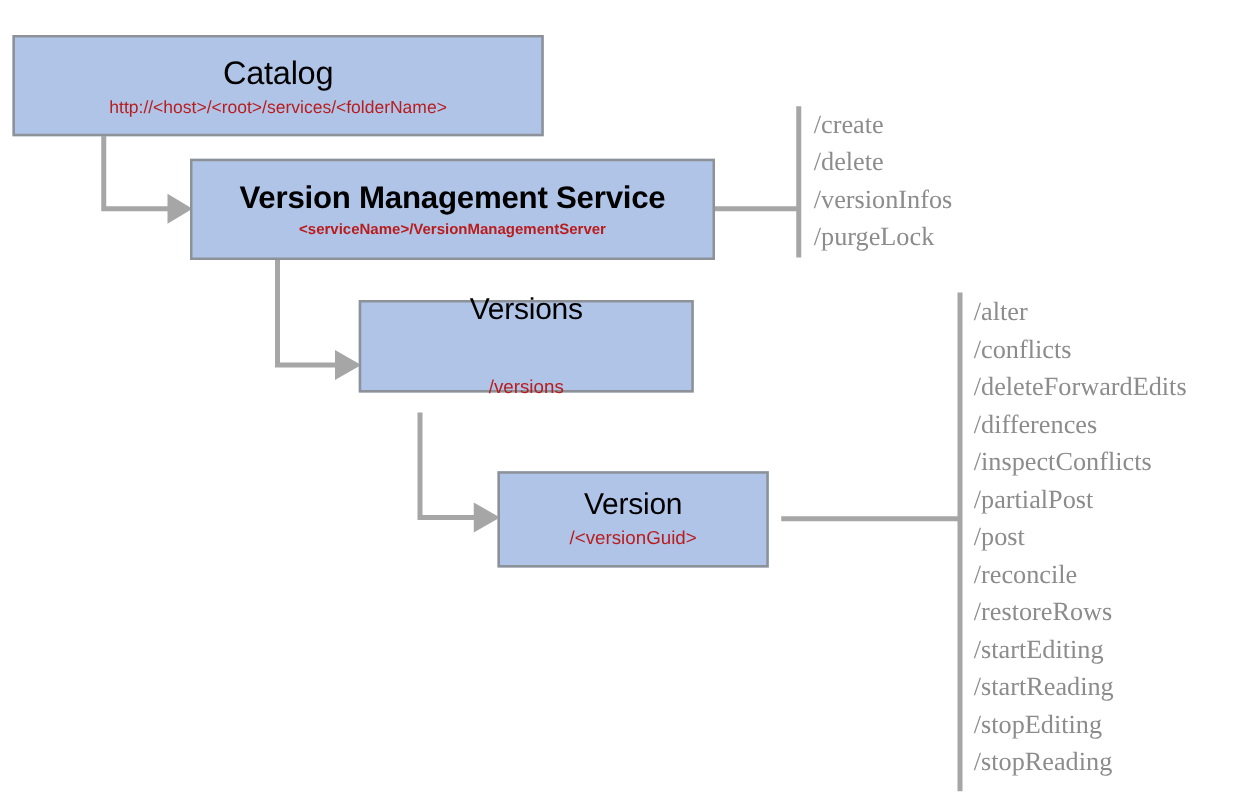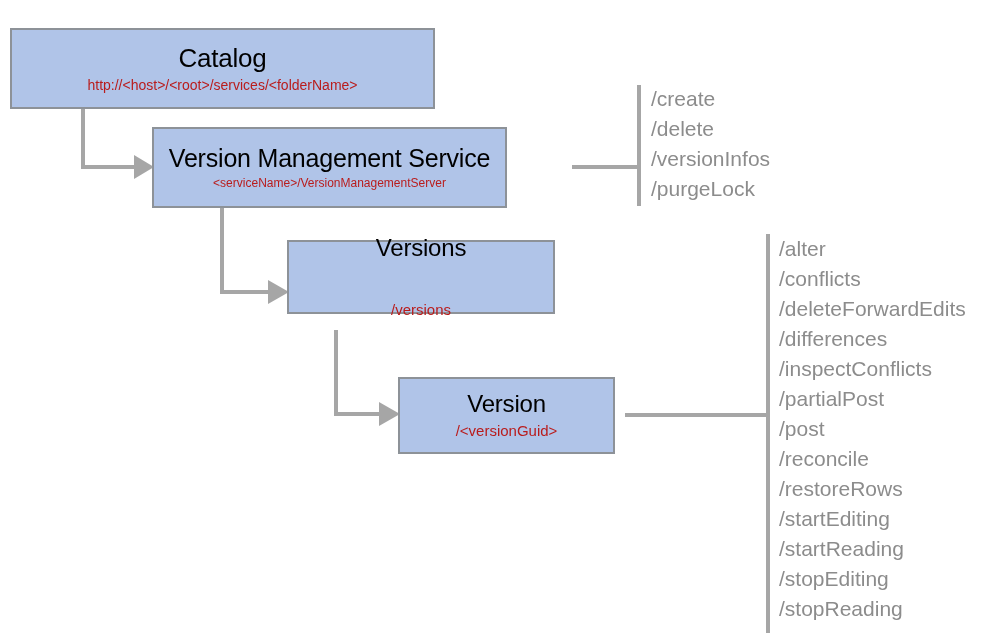--- a/index.html
+++ b/index.html
@@ -44,21 +44,21 @@
   .node-sub {
     font-size: 14px;
     line-height: 1.2;
     margin-top: 4px;
     color: #b91c1c;
     white-space: nowrap;
   }
 
   
   #node-catalog   { left: 10px;  top: 28px;  width: 425px; height: 81px; }
-  #node-vms       { left: 152px; top: 127px; width: 355px; height: 81px; }
+  #node-vms       { left: 152px; top: 127px; width: 420px; height: 81px; font-weight: bold; }
   #node-versions  { left: 287px; top: 240px; width: 268px; height: 74px; gap: 36px; }
   #node-version   { left: 398px; top: 377px; width: 217px; height: 77px; }
 
   #node-catalog .node-title  { font-size: 26px; }
   #node-catalog .node-sub    { font-size: 14px; }
   #node-vms .node-title      { font-size: 25px; }
   #node-vms .node-sub        { font-size: 12px; }
   #node-versions .node-title { font-size: 24px; }
   #node-versions .node-sub   { font-size: 15px; }
   #node-version .node-title  { font-size: 24px; }
@@ -90,21 +90,21 @@
   
   .op-list {
     position: absolute;
     color: #8c8c8c;
     font-size: 21px;
     line-height: 30px;
     white-space: nowrap;
   }
   #ops-service { left: 651px; top: 84px; }
   #ops-version { left: 779px; top: 234px; }
-  .op-item { display: block; }
+  .op-item { display: block; font-family: Liberation Serif, serif; }
 </style>
 </head>
 <body>
 
 <div id="diagram">
 
   <svg id="connectors" viewBox="0 0 995 640" width="995" height="640" xmlns="http://www.w3.org/2000/svg">
 
     <g>
       <path class="conn-line" d="M 83 93 L 83 167 L 135 167"></path>

